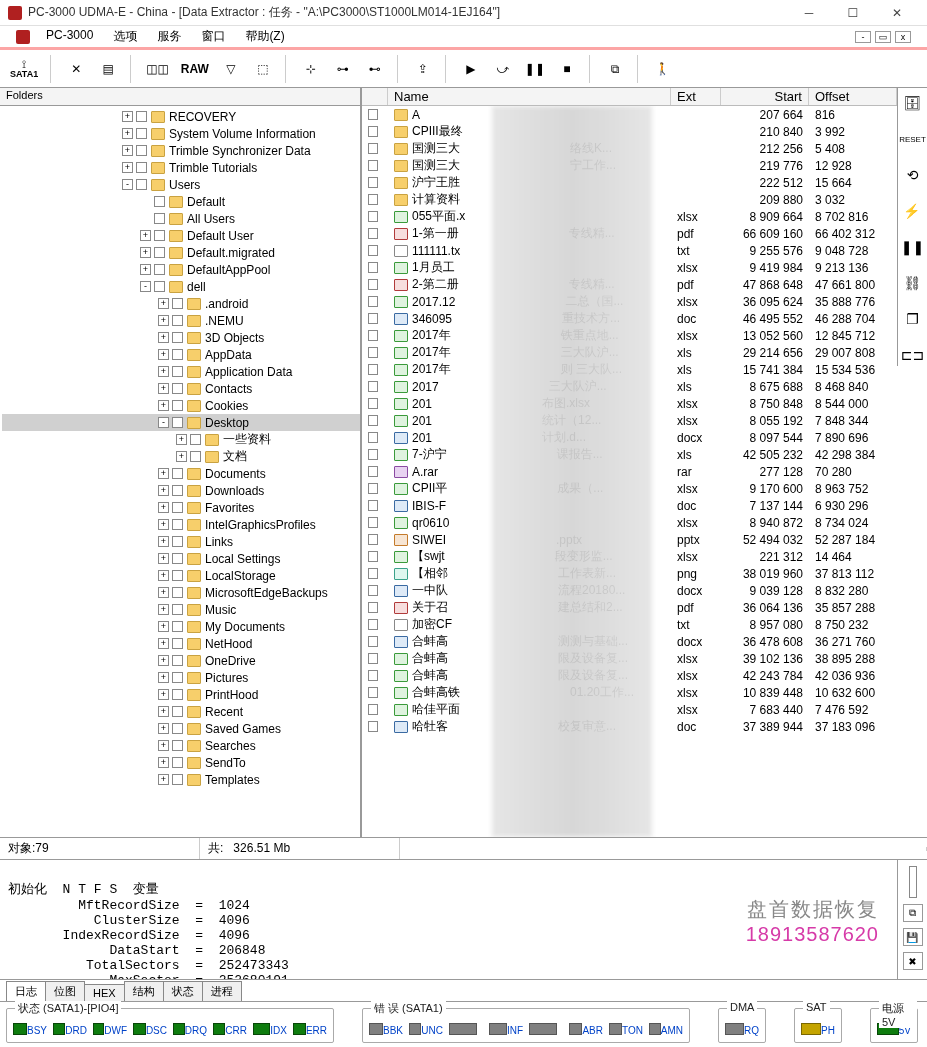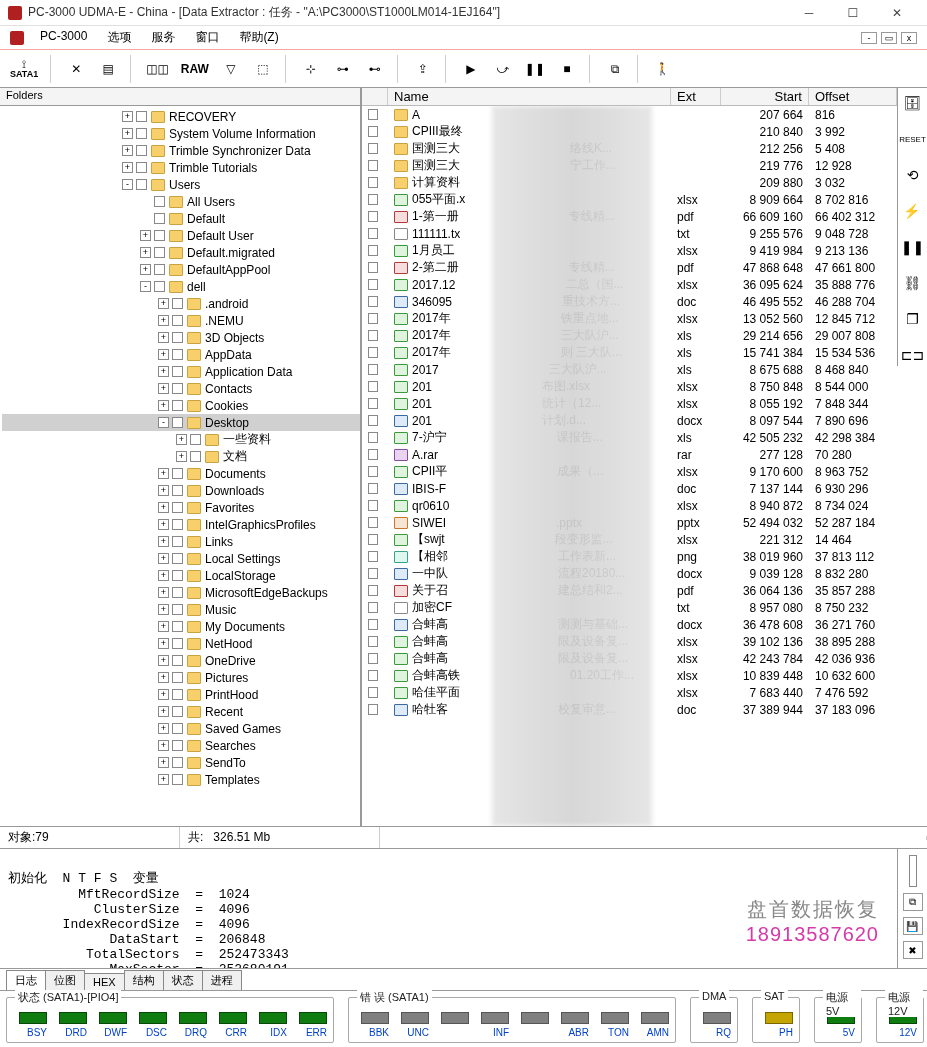--- a/index.html
+++ b/index.html
@@ -1,21 +1,21 @@
 <!DOCTYPE html>
 <html><head>
 <meta charset="utf-8">
 <style>
 * { box-sizing: border-box; margin: 0; padding: 0; font-family: "Microsoft YaHei", Tahoma, Arial, sans-serif; font-size: 12px; }
 body { background: #fff; width: 927px; height: 1047px; overflow: hidden; display: flex; flex-direction: column; }
 .titlebar { height: 26px; background: #fff; display: flex; align-items: center; padding: 0 8px; border-bottom: 1px solid #e0e0e0; }
 .titlebar .logo { width: 14px; height: 14px; background:#b02020; margin-right:6px; border-radius:2px; }
 .titlebar .title { flex:1; color:#333; }
 .titlebar .winbtn { width:44px; height:24px; display:flex; align-items:center; justify-content:center; color:#444; }
-.menubar { height:24px; display:flex; align-items:center; padding:0 10px; border-bottom:1px solid #fca5a5; gap:10px; }
+.menubar { height:24px; display:flex; align-items:center; padding:0 16px; border-bottom:3px solid #fca5a5; gap:10px; }
 .menubar .mlogo { width:14px; height:14px; background:#b02020; border-radius:2px; margin-right:2px;}
 .menubar .mitem { padding:2px 4px; }
 .menubar .right { margin-left:auto; display:flex; gap:4px; }
 .menubar .right span { width:16px; height:12px; border:1px solid #999; display:inline-block; font-size:9px; text-align:center; }
 .toolbar { height:38px; border-bottom:1px solid #999; display:flex; align-items:center; padding:0 6px; gap:4px; }
 .tbtn { min-width:28px; height:28px; display:inline-flex; align-items:center; justify-content:center; border:1px solid transparent; padding:0 3px; }
 .tsep { width:4px; height:28px; border-left:1px solid #ccc; margin:0 4px; }
 .sata1-label { font-size:9px; font-weight:bold; }
 .main-area { flex:1; display:flex; border-bottom:1px solid #999; position:relative; }
 .side-toolbar { position:absolute; right:0; top:0; width:30px; background:#fff; border-left:1px solid #999; padding-top:4px; display:flex; flex-direction:column; align-items:center; gap:14px; }
@@ -59,24 +59,24 @@
 .blurbar { position:absolute; top:0; left:130px; width:160px; height:100%; background:linear-gradient(90deg,#e4e4e4,#d4d4d4,#e4e4e4); filter:blur(2px); pointer-events:none; opacity:0.92;}
 .status-row { height:22px; display:flex; align-items:center; border-bottom:1px solid #999; }
 .status-row .cell { padding:2px 8px; border-right:1px solid #ccc; }
 .log-area { height:120px; display:flex; border-bottom:1px solid #999; }
 .log-text { flex:1; font-family:"Courier New",monospace; font-size:13px; white-space:pre; padding:4px 8px; overflow:auto;margin-top:16px; }
 .log-side { width:30px; border-left:1px solid #999; display:flex; flex-direction:column; align-items:center; gap:6px; padding:6px 0;}
 .log-side .sbtn { width:20px; height:18px; border:1px solid #999; font-size:10px; display:flex; align-items:center; justify-content:center;}
 .tabs-row { height:22px; display:flex; align-items:flex-end; padding:0 6px; gap:0; border-bottom:1px solid #999; }
 .tab { border:1px solid #888; border-bottom:none; padding:2px 8px; background:#f0f0f0; margin-right:-1px; font-size:11px;}
 .tab.active { background:#fff; }
-.hw-status { display:flex; padding:6px 6px 4px 6px; gap:14px; align-items:flex-start; }
+.hw-status { display:flex; padding:6px 6px 4px 6px; gap:28px; align-items:flex-start; }
 .hw-group { border:1px solid #aaa; border-radius:2px; padding:14px 6px 4px 6px; position:relative; display:flex; gap:6px; }
 .hw-group .gtitle { position:absolute; top:-8px; left:8px; background:#fff; padding:0 3px; font-size:11px; color:#222;}
-.led-col { display:flex; flex-direction:column; align-items:flex-end; width:34px; }
+.led-col { display:flex; flex-direction:row; align-items:center; width:34px; }
 .led { width:28px; height:12px; background:#0e7c0e; border:1px solid #074707; margin-bottom:3px; }
 .led.off { background:#808080; border-color:#555; }
 .led.amber { background:#c4a400; border-color:#7a6700; }
 .led-lbl { font-size:10px; color:#0042c8; }
 .watermark { position:absolute; right:48px; top:896px; text-align:right; pointer-events:none;}
 .watermark .w1 { font-size:20px; color:#888; letter-spacing:2px;}
 .watermark .w2 { font-size:20px; color:#d63aa8; letter-spacing:1px;}
 </style>
 </head>
 <body>
@@ -171,27 +171,27 @@
         <div class="tree-row" style="padding-left: 120px;">
           <span class="expander">-</span>
           <span class="cb"></span>
           <span class="ficon"></span>
           <span class="lbl">Users</span>
         </div>
         <div class="tree-row" style="padding-left: 138px;">
           <span class="expander blank"></span>
           <span class="cb"></span>
           <span class="ficon"></span>
-          <span class="lbl">All Users</span>
+          <span class="lbl">Default</span>
         </div>
         <div class="tree-row" style="padding-left: 138px;">
           <span class="expander blank"></span>
           <span class="cb"></span>
           <span class="ficon"></span>
-          <span class="lbl">Default</span>
+          <span class="lbl">All Users</span>
         </div>
         <div class="tree-row" style="padding-left: 138px;">
           <span class="expander">+</span>
           <span class="cb"></span>
           <span class="ficon"></span>
           <span class="lbl">Default User</span>
         </div>
         <div class="tree-row" style="padding-left: 138px;">
           <span class="expander">+</span>
           <span class="cb"></span>
@@ -448,20 +448,32 @@
           <div class="cell c-ext"></div>
           <div class="cell c-start">219 776</div>
           <div class="cell c-offset">12 928</div>
         </div>
         <div class="list-row">
           <div class="cell c-chk">
             <span class="cb"></span>
           </div>
           <div class="cell c-name">
             <span class="ftype folder"></span>
+            <span>沪宁王胜</span>
+          </div>
+          <div class="cell c-ext"></div>
+          <div class="cell c-start">222 512</div>
+          <div class="cell c-offset">15 664</div>
+        </div>
+        <div class="list-row">
+          <div class="cell c-chk">
+            <span class="cb"></span>
+          </div>
+          <div class="cell c-name">
+            <span class="ftype folder"></span>
             <span>计算资料</span>
           </div>
           <div class="cell c-ext"></div>
           <div class="cell c-start">209 880</div>
           <div class="cell c-offset">3 032</div>
         </div>
         <div class="list-row">
           <div class="cell c-chk">
             <span class="cb"></span>
           </div>
@@ -888,21 +900,21 @@
     <div class="sbtn">⟲</div>
     <div class="sbtn">⚡</div>
     <div class="sbtn">❚❚</div>
     <div class="sbtn">⛓</div>
     <div class="sbtn">❐</div>
     <div class="sbtn">⊏⊐</div>
   </div>
 </div>
 
 <div class="status-row">
-  <div class="cell" style="width:180px"><span>对象:</span><span>79</span></div>
+  <div class="cell" style="width:200px"><span>对象:</span><span>79</span></div>
   <div class="cell" style="width:200px"><span>共:</span>&nbsp;&nbsp;&nbsp;<span>326.51 Mb</span></div>
   <div class="cell" style="flex:1"></div>
 </div>
 
 <div class="log-area" style="position:relative">
   <div class="log-text">初始化  N T F S  变量
          MftRecordSize  =  1024
            ClusterSize  =  4096
        IndexRecordSize  =  4096
              DataStart  =  206848

